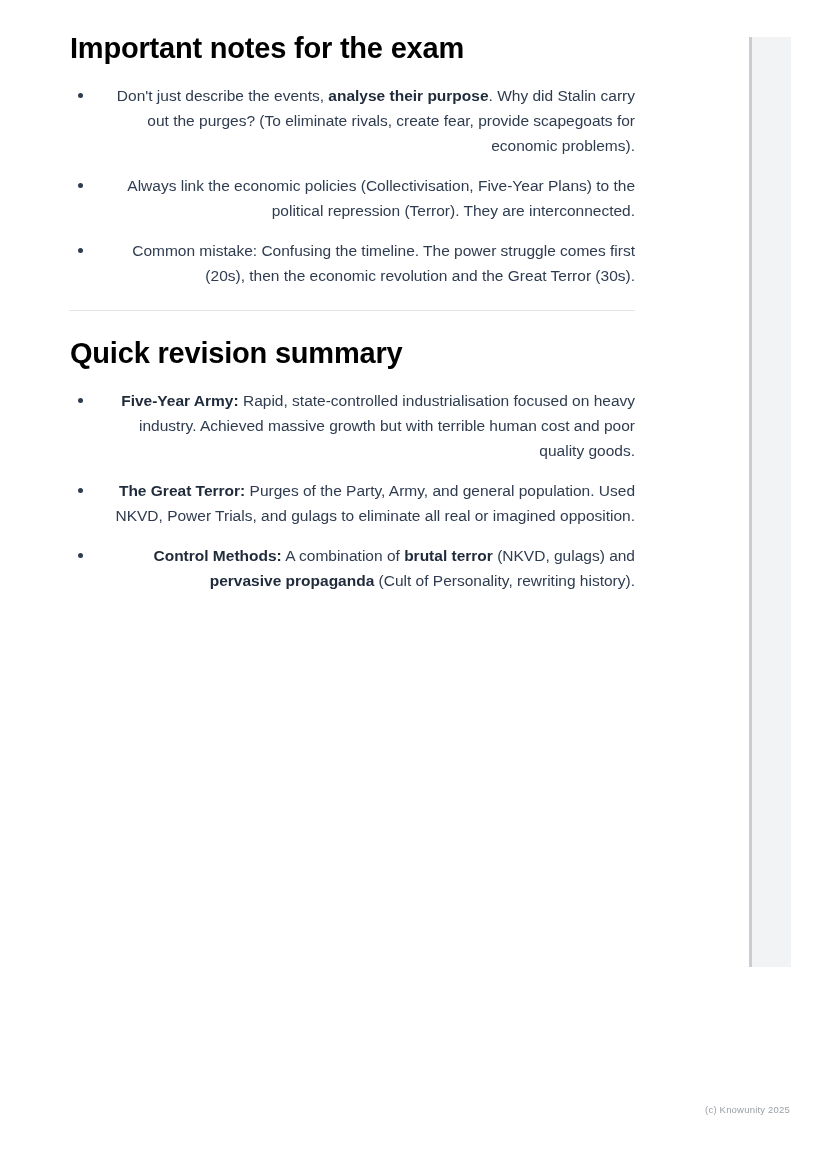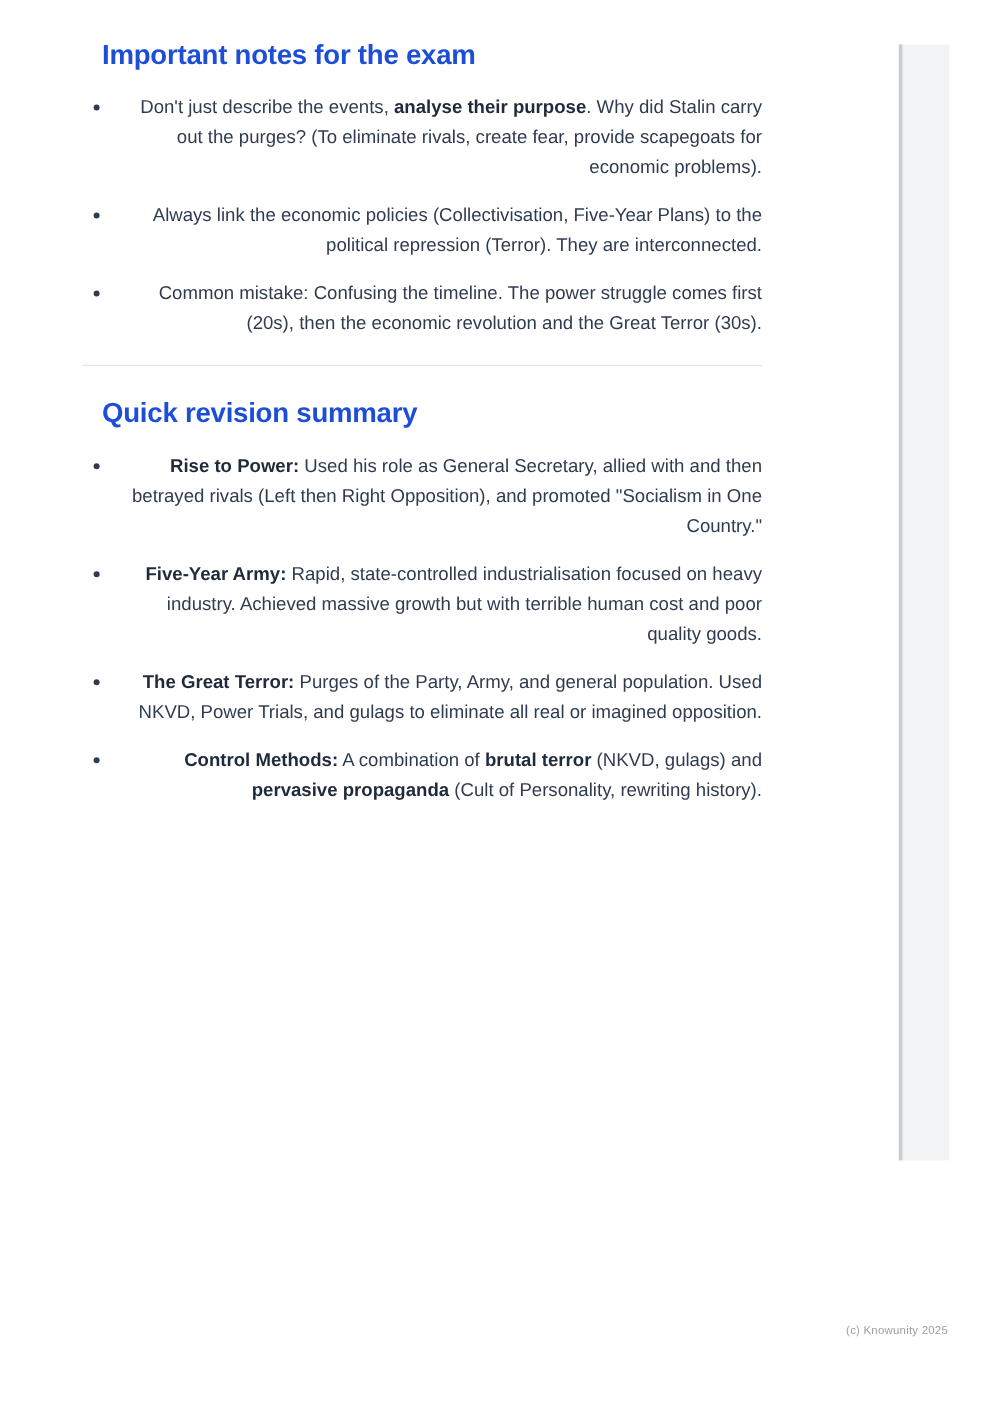--- a/index.html
+++ b/index.html
@@ -21,24 +21,24 @@
     height: 1171px;
     box-sizing: border-box;
   }
   .content {
     position: absolute;
     left: 69px;
     top: 32px;
     width: 566px;
   }
   h2.section-title {
-    font-size: 23px;
+    font-size: 29px;
     font-weight: bold;
-    color: #1d4ed8;
-    margin: 0 0 18px 16px;
+    color: #000000;
+    margin: 0 0 18px 1px;
     letter-spacing: -0.2px;
   }
   ul.bullets {
     margin: 0;
     padding: 0 0 0 25px;
     list-style: none;
     text-align: right;
   }
   ul.bullets > li {
     position: relative;
@@ -106,21 +106,20 @@
         <li><span>Don't just describe the events, </span><strong>analyse their purpose</strong><span>. Why did Stalin carry out the purges? (To eliminate rivals, create fear, provide scapegoats for economic problems).</span></li>
         <li><span>Always link the economic policies (Collectivisation, Five-Year Plans) to the political repression (Terror). They are interconnected.</span></li>
         <li><span>Common mistake: Confusing the timeline. The power struggle comes first (20s), then the economic revolution and the Great Terror (30s).</span></li>
       </ul>
 
     <div class="divider"></div>
 
     <h2 class="section-title">Quick revision summary</h2>
 
     <ul class="bullets" id="list-1">
-        <li><strong>Rise to Power:</strong><span> Used his role as General Secretary, allied with and then betrayed rivals (Left then Right Opposition), and promoted "Socialism in One Country."</span></li>
         <li><strong>Five-Year Army:</strong><span> Rapid, state-controlled industrialisation focused on heavy industry. Achieved massive growth but with terrible human cost and poor quality goods.</span></li>
         <li><strong>The Great Terror:</strong><span> Purges of the Party, Army, and general population. Used NKVD, Power Trials, and gulags to eliminate all real or imagined opposition.</span></li>
         <li><strong>Control Methods:</strong><span> A combination of </span><strong>brutal terror</strong><span> (NKVD, gulags) and </span><strong>pervasive propaganda</strong><span> (Cult of Personality, rewriting history).</span></li>
       </ul>
 
   </div>
 
   <div class="scrollbar-track">
     <div class="scrollbar-thumb"></div>
   </div>

